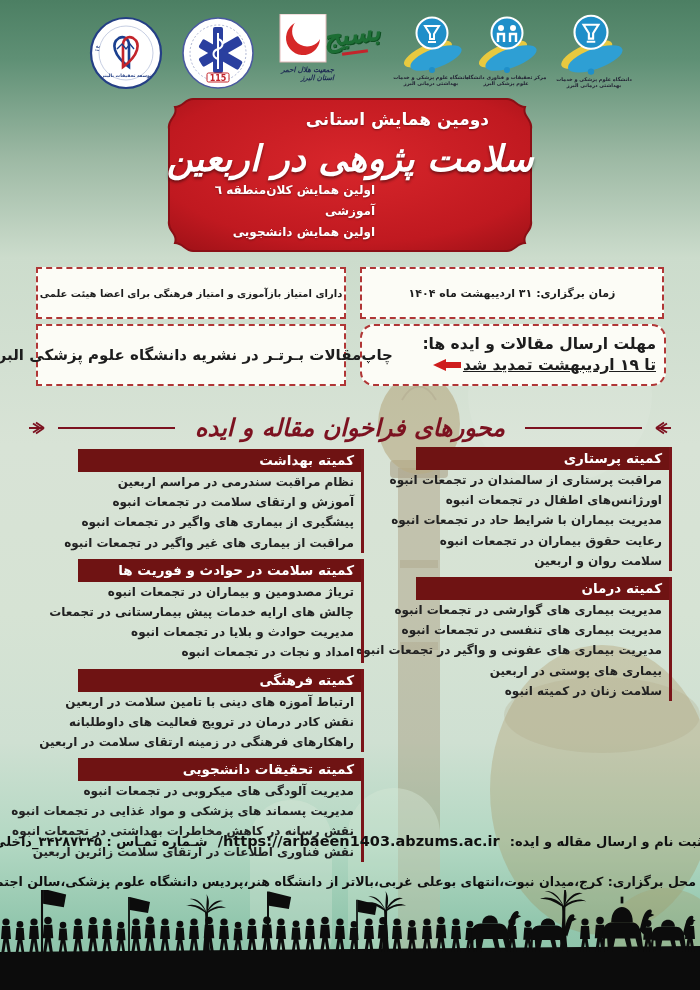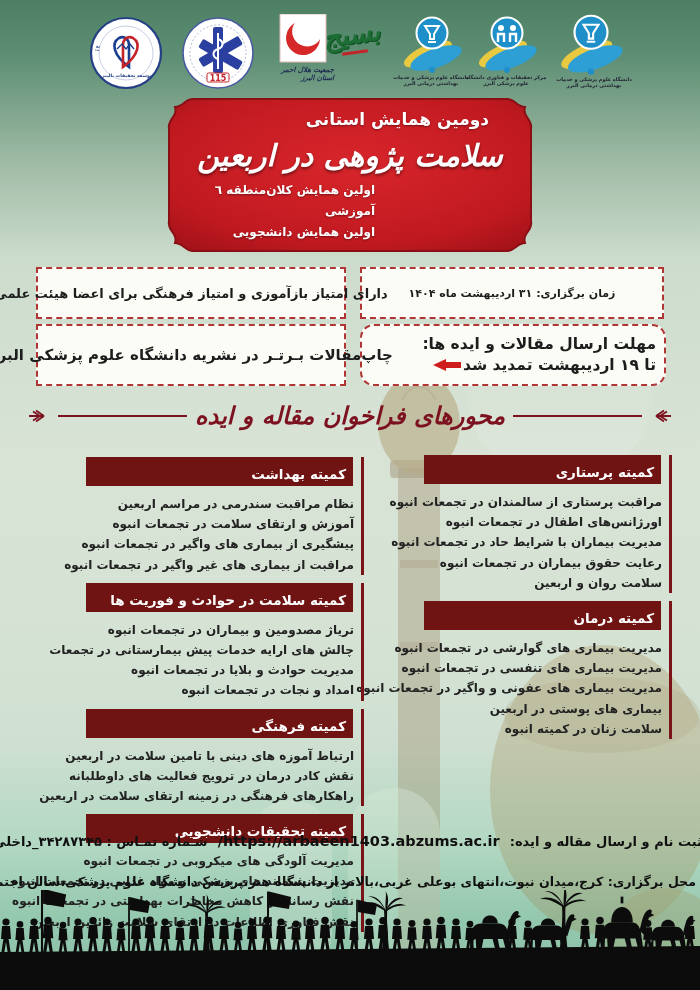--- a/index.html
+++ b/index.html
@@ -16,43 +16,43 @@
   
   .logo{position:absolute;top:12px;}
   .logo svg{display:block;}
   .uni-cap{width:86px;text-align:center;font-size:5px;line-height:1.25;color:#223;font-weight:bold;margin-top:-2px;}
   .rc-cap{width:62px;text-align:right;font-size:7px;line-height:1.2;color:#1d2a52;font-weight:bold;font-style:italic;}
   
   .banner{position:absolute;left:165px;top:94px;width:370px;height:162px;}
   .banner .plaque{position:absolute;inset:0;}
   .pretitle{position:absolute;top:15px;right:46px;color:#fff;font-size:17px;font-weight:bold;text-shadow:0 1px 2px rgba(0,0,0,.4);}
   .maintitle{position:absolute;top:44px;left:0;width:100%;text-align:center;color:#fff;
-    font-size:30px;font-weight:bold;font-style:italic;white-space:nowrap;text-shadow:0 2px 3px rgba(0,0,0,.45);}
+    font-size:36px;font-weight:bold;font-style:italic;white-space:nowrap;text-shadow:0 2px 3px rgba(0,0,0,.45);}
   .subs{position:absolute;bottom:13px;left:20px;width:190px;text-align:right;color:#fff;
     font-size:12px;font-weight:bold;line-height:1.75;text-shadow:0 1px 2px rgba(0,0,0,.4);}
   
   .box{position:absolute;background:#fcfcf6;border:2px dashed #b03636;box-sizing:border-box;
     display:flex;align-items:center;justify-content:center;color:#1d1d1d;font-weight:bold;padding:2px 8px;}
   .b1{left:360px;top:267px;width:304px;height:52px;font-size:11px;white-space:nowrap;}
-  .b2{left:36px;top:267px;width:310px;height:52px;font-size:13px;white-space:nowrap;}
+  .b2{left:36px;top:267px;width:310px;height:52px;font-size:10px;white-space:nowrap;}
   .b3{left:360px;top:324px;width:306px;height:62px;font-size:15.5px;flex-direction:column;align-items:flex-start;justify-content:center;line-height:1.35;border-radius:14px;}
   .b4{left:36px;top:324px;width:310px;height:62px;font-size:15px;white-space:nowrap;}
-  .dl2{display:flex;align-items:center;}
+  .dl2{display:flex;align-items:center;text-decoration:underline;}
   .red-arrow{display:inline-block;position:relative;width:30px;height:14px;}
   .red-arrow::before{content:"";position:absolute;left:0;top:1px;border-top:6px solid transparent;border-bottom:6px solid transparent;border-right:13px solid #cf1d1d;}
   .red-arrow::after{content:"";position:absolute;left:12px;top:4px;width:16px;height:6px;background:#cf1d1d;}
   
   .ribbon{position:absolute;top:402px;left:28px;right:28px;display:flex;align-items:center;gap:8px;}
   .ribbon .line{flex:1;height:2px;background:#7c1220;}
-  .ribbon h2{margin:0;color:#7c1220;font-size:24px;font-weight:bold;font-style:italic;white-space:nowrap;}
+  .ribbon h2{margin:12px;color:#7c1220;font-size:24px;font-weight:bold;font-style:italic;white-space:nowrap;}
   
   .col-r{position:absolute;right:28px;top:447px;width:256px;}
   .col-l{position:absolute;left:78px;top:449px;width:286px;}
   .cmte{border-right:3px solid #7a1419;margin-bottom:6px;}
-  .cmte h3{background:#6f1313;color:#fff;font-size:13.5px;font-weight:bold;margin:8px;padding:9px 7px 4px;white-space:nowrap;}
+  .cmte h3{background:#6f1313;color:#fff;font-size:13.5px;font-weight:bold;margin:0;padding:3px 7px 4px;white-space:nowrap;}
   .cmte .it{font-size:12px;font-weight:bold;color:#222;padding:2px 7px;white-space:nowrap;line-height:1.35;}
   
   .f1{position:absolute;top:833px;left:8px;right:8px;display:flex;justify-content:center;align-items:center;gap:10px;
       font-weight:bold;font-size:13px;color:#101010;white-space:nowrap;}
   .f1 .url{font-size:14.5px;}
   .venue{position:absolute;top:874px;left:4px;right:4px;text-align:center;font-weight:bold;font-size:12.6px;color:#101010;white-space:nowrap;}
   .proc{position:absolute;left:0;bottom:0;z-index:3;}
 </style>
 </head>
 <body>

